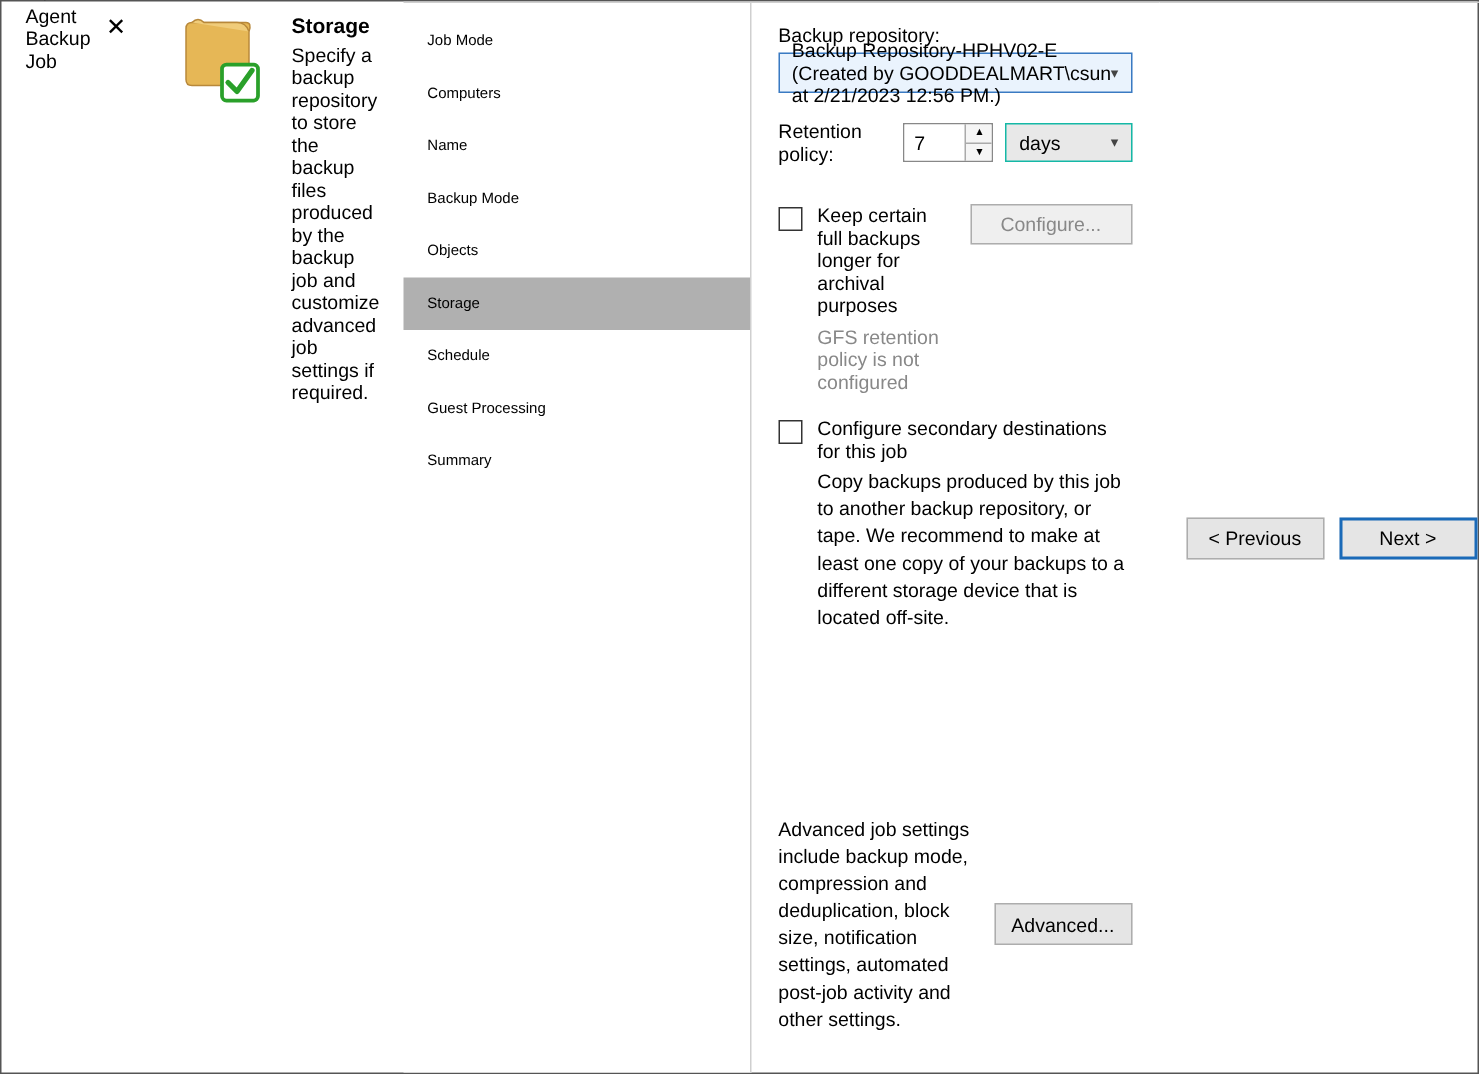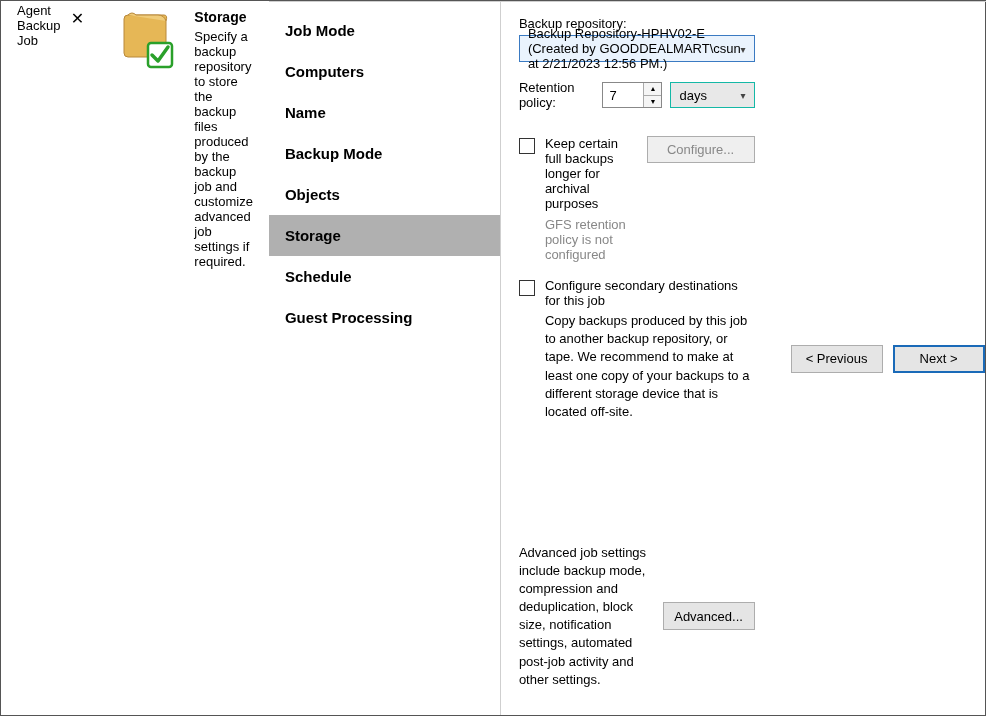--- a/index.html
+++ b/index.html
@@ -66,23 +66,22 @@
     min-height: 0;
   }
   .sidebar {
     width: 232px;
     border-right: 1px solid #cfcfcf;
     background: #ffffff;
     padding-top: 8px;
   }
   .sidebar-item {
     padding: 12px 16px;
-    font-size: 15px;
-    cursor: pointer;
-    font-weight: bold;
+    font-size: 10px;
+    cursor: pointer;
   }
   .sidebar-item.active {
     background: #b0b0b0;
   }
   .content {
     flex: 1;
     padding: 14px 18px 12px 18px;
     display: flex;
     flex-direction: column;
   }
@@ -288,20 +287,21 @@
 
     <div class="sidebar">
       <div class="sidebar-item"><span>Job Mode</span></div>
       <div class="sidebar-item"><span>Computers</span></div>
       <div class="sidebar-item"><span>Name</span></div>
       <div class="sidebar-item"><span>Backup Mode</span></div>
       <div class="sidebar-item"><span>Objects</span></div>
       <div class="sidebar-item active"><span>Storage</span></div>
       <div class="sidebar-item"><span>Schedule</span></div>
       <div class="sidebar-item"><span>Guest Processing</span></div>
+      <div class="sidebar-item"><span>Summary</span></div>
     </div>
 
     <div class="content">
 
       <div class="field-label">Backup repository:</div>
       <div class="combo">
         <span>Backup Repository-HPHV02-E (Created by GOODDEALMART\csun at 2/21/2023 12:56 PM.)</span>
         <span class="chev">▾</span>
       </div>
 

